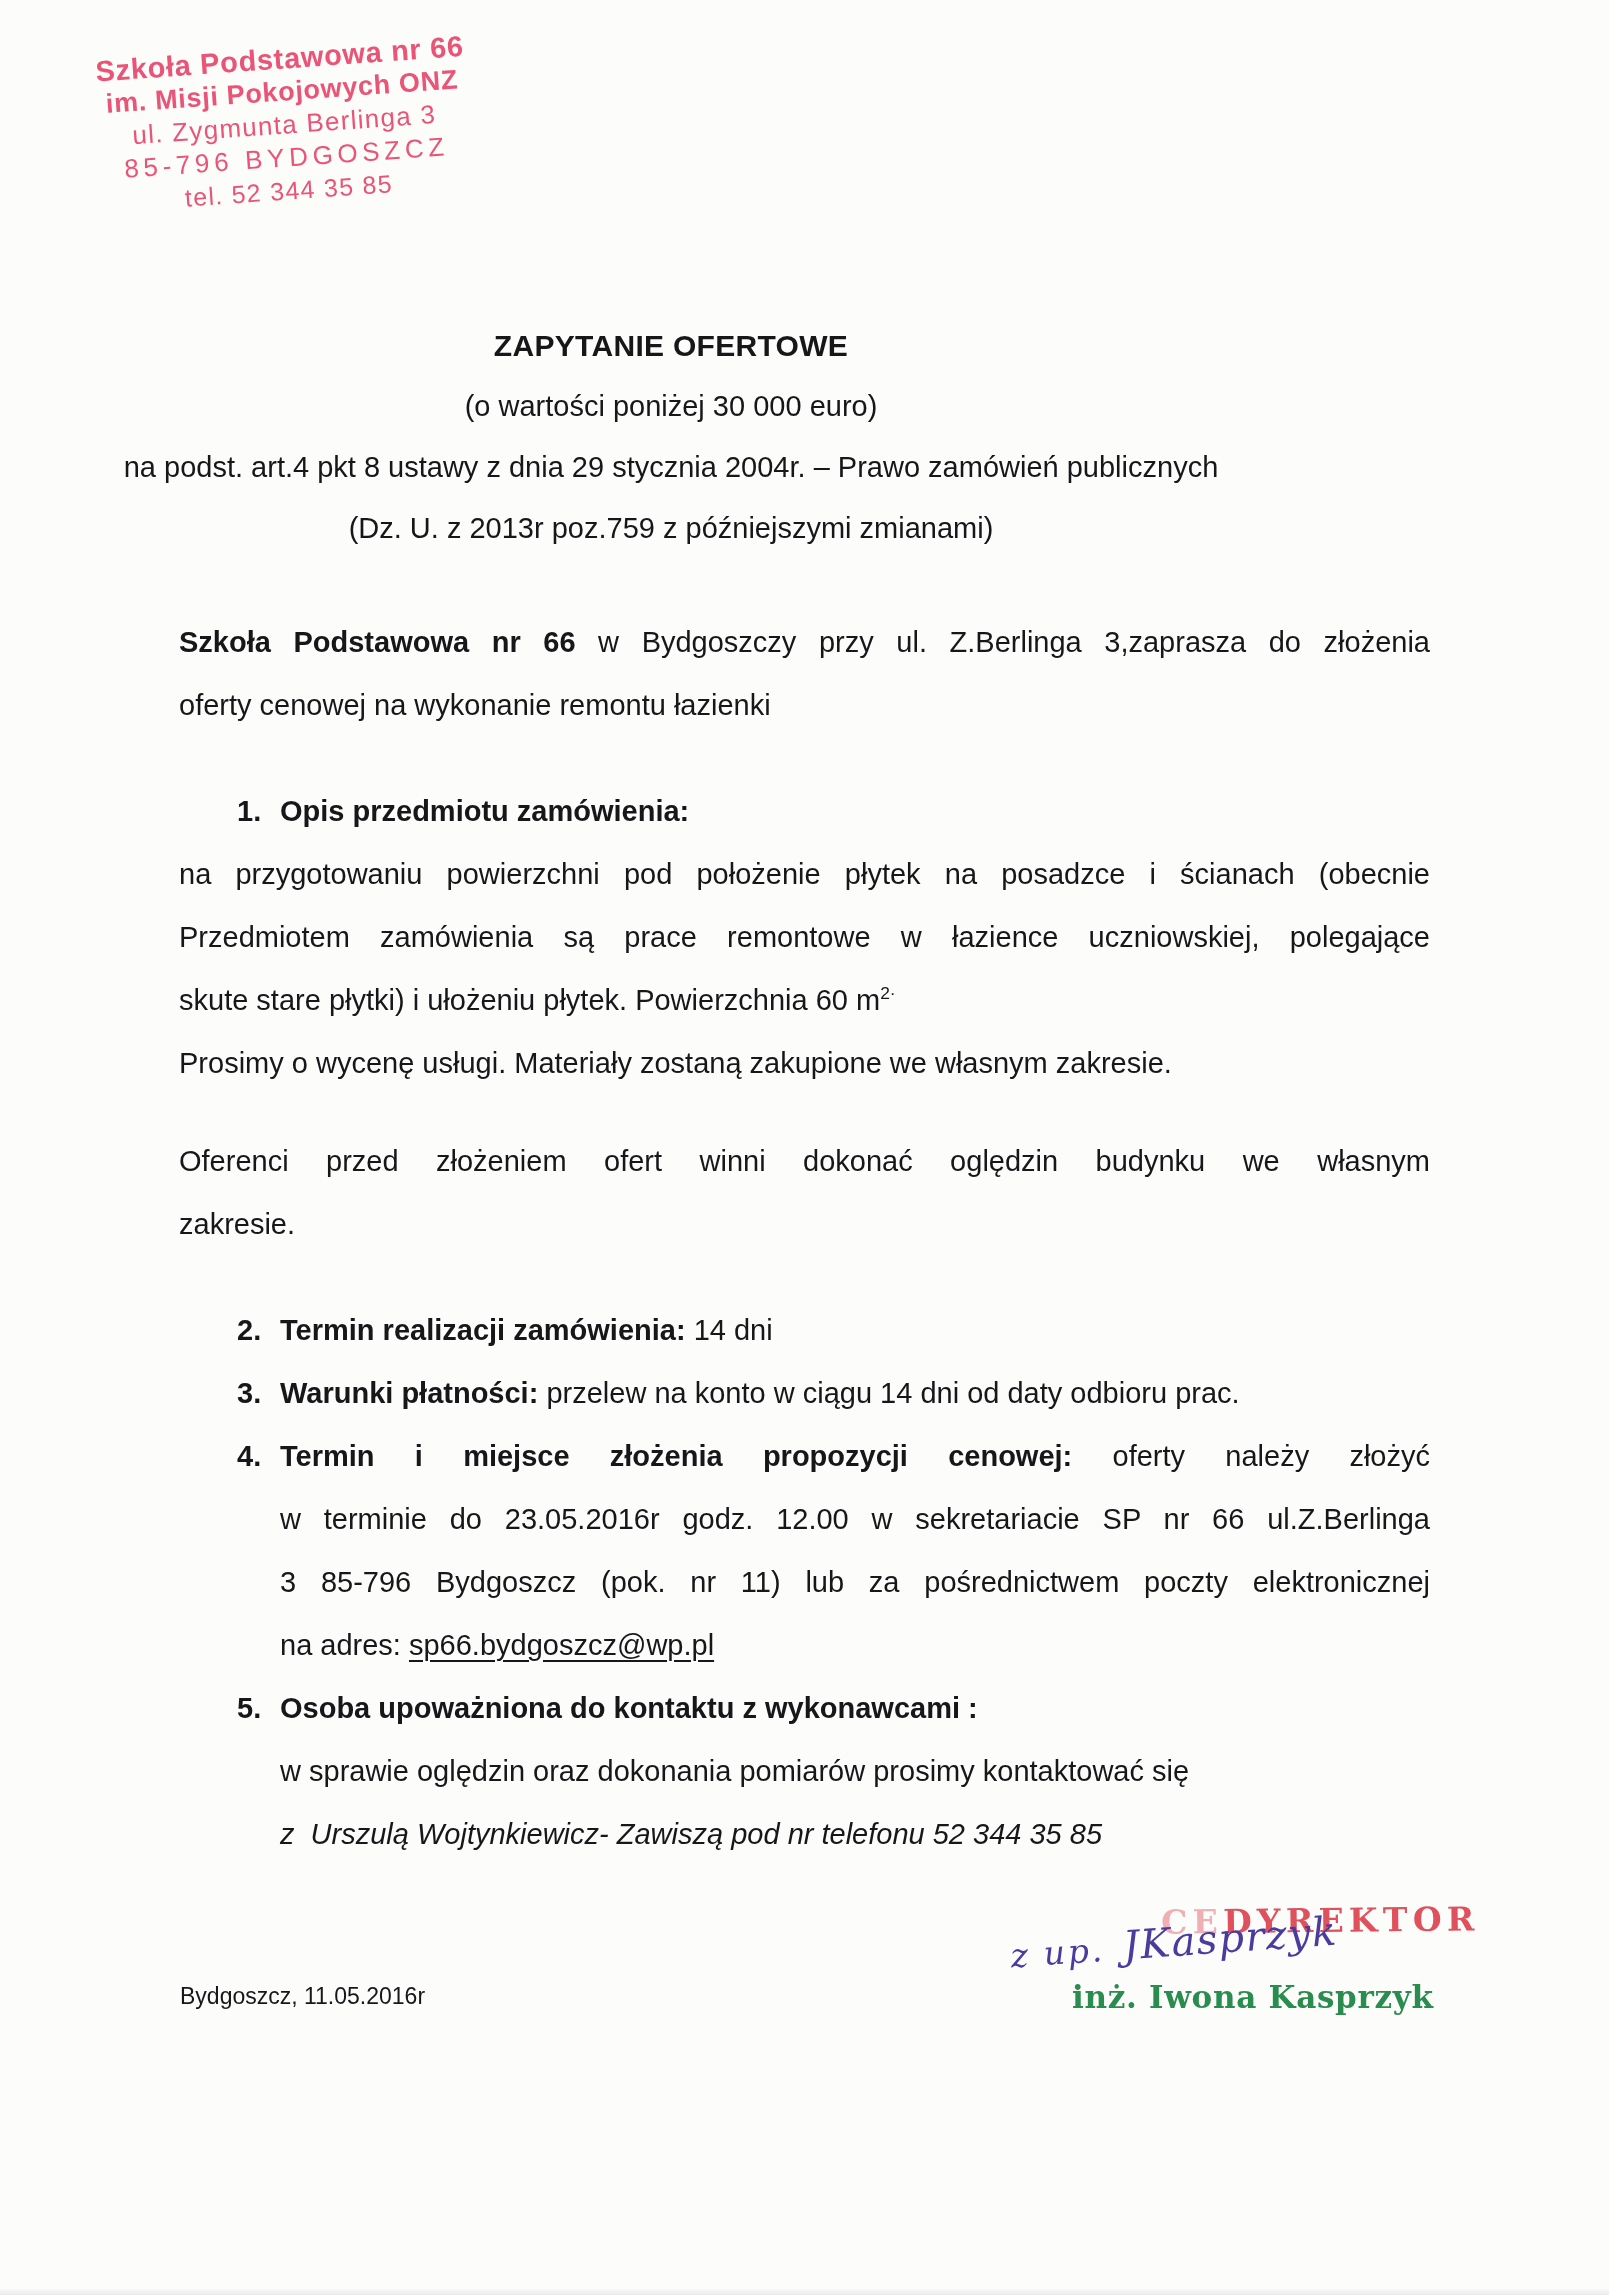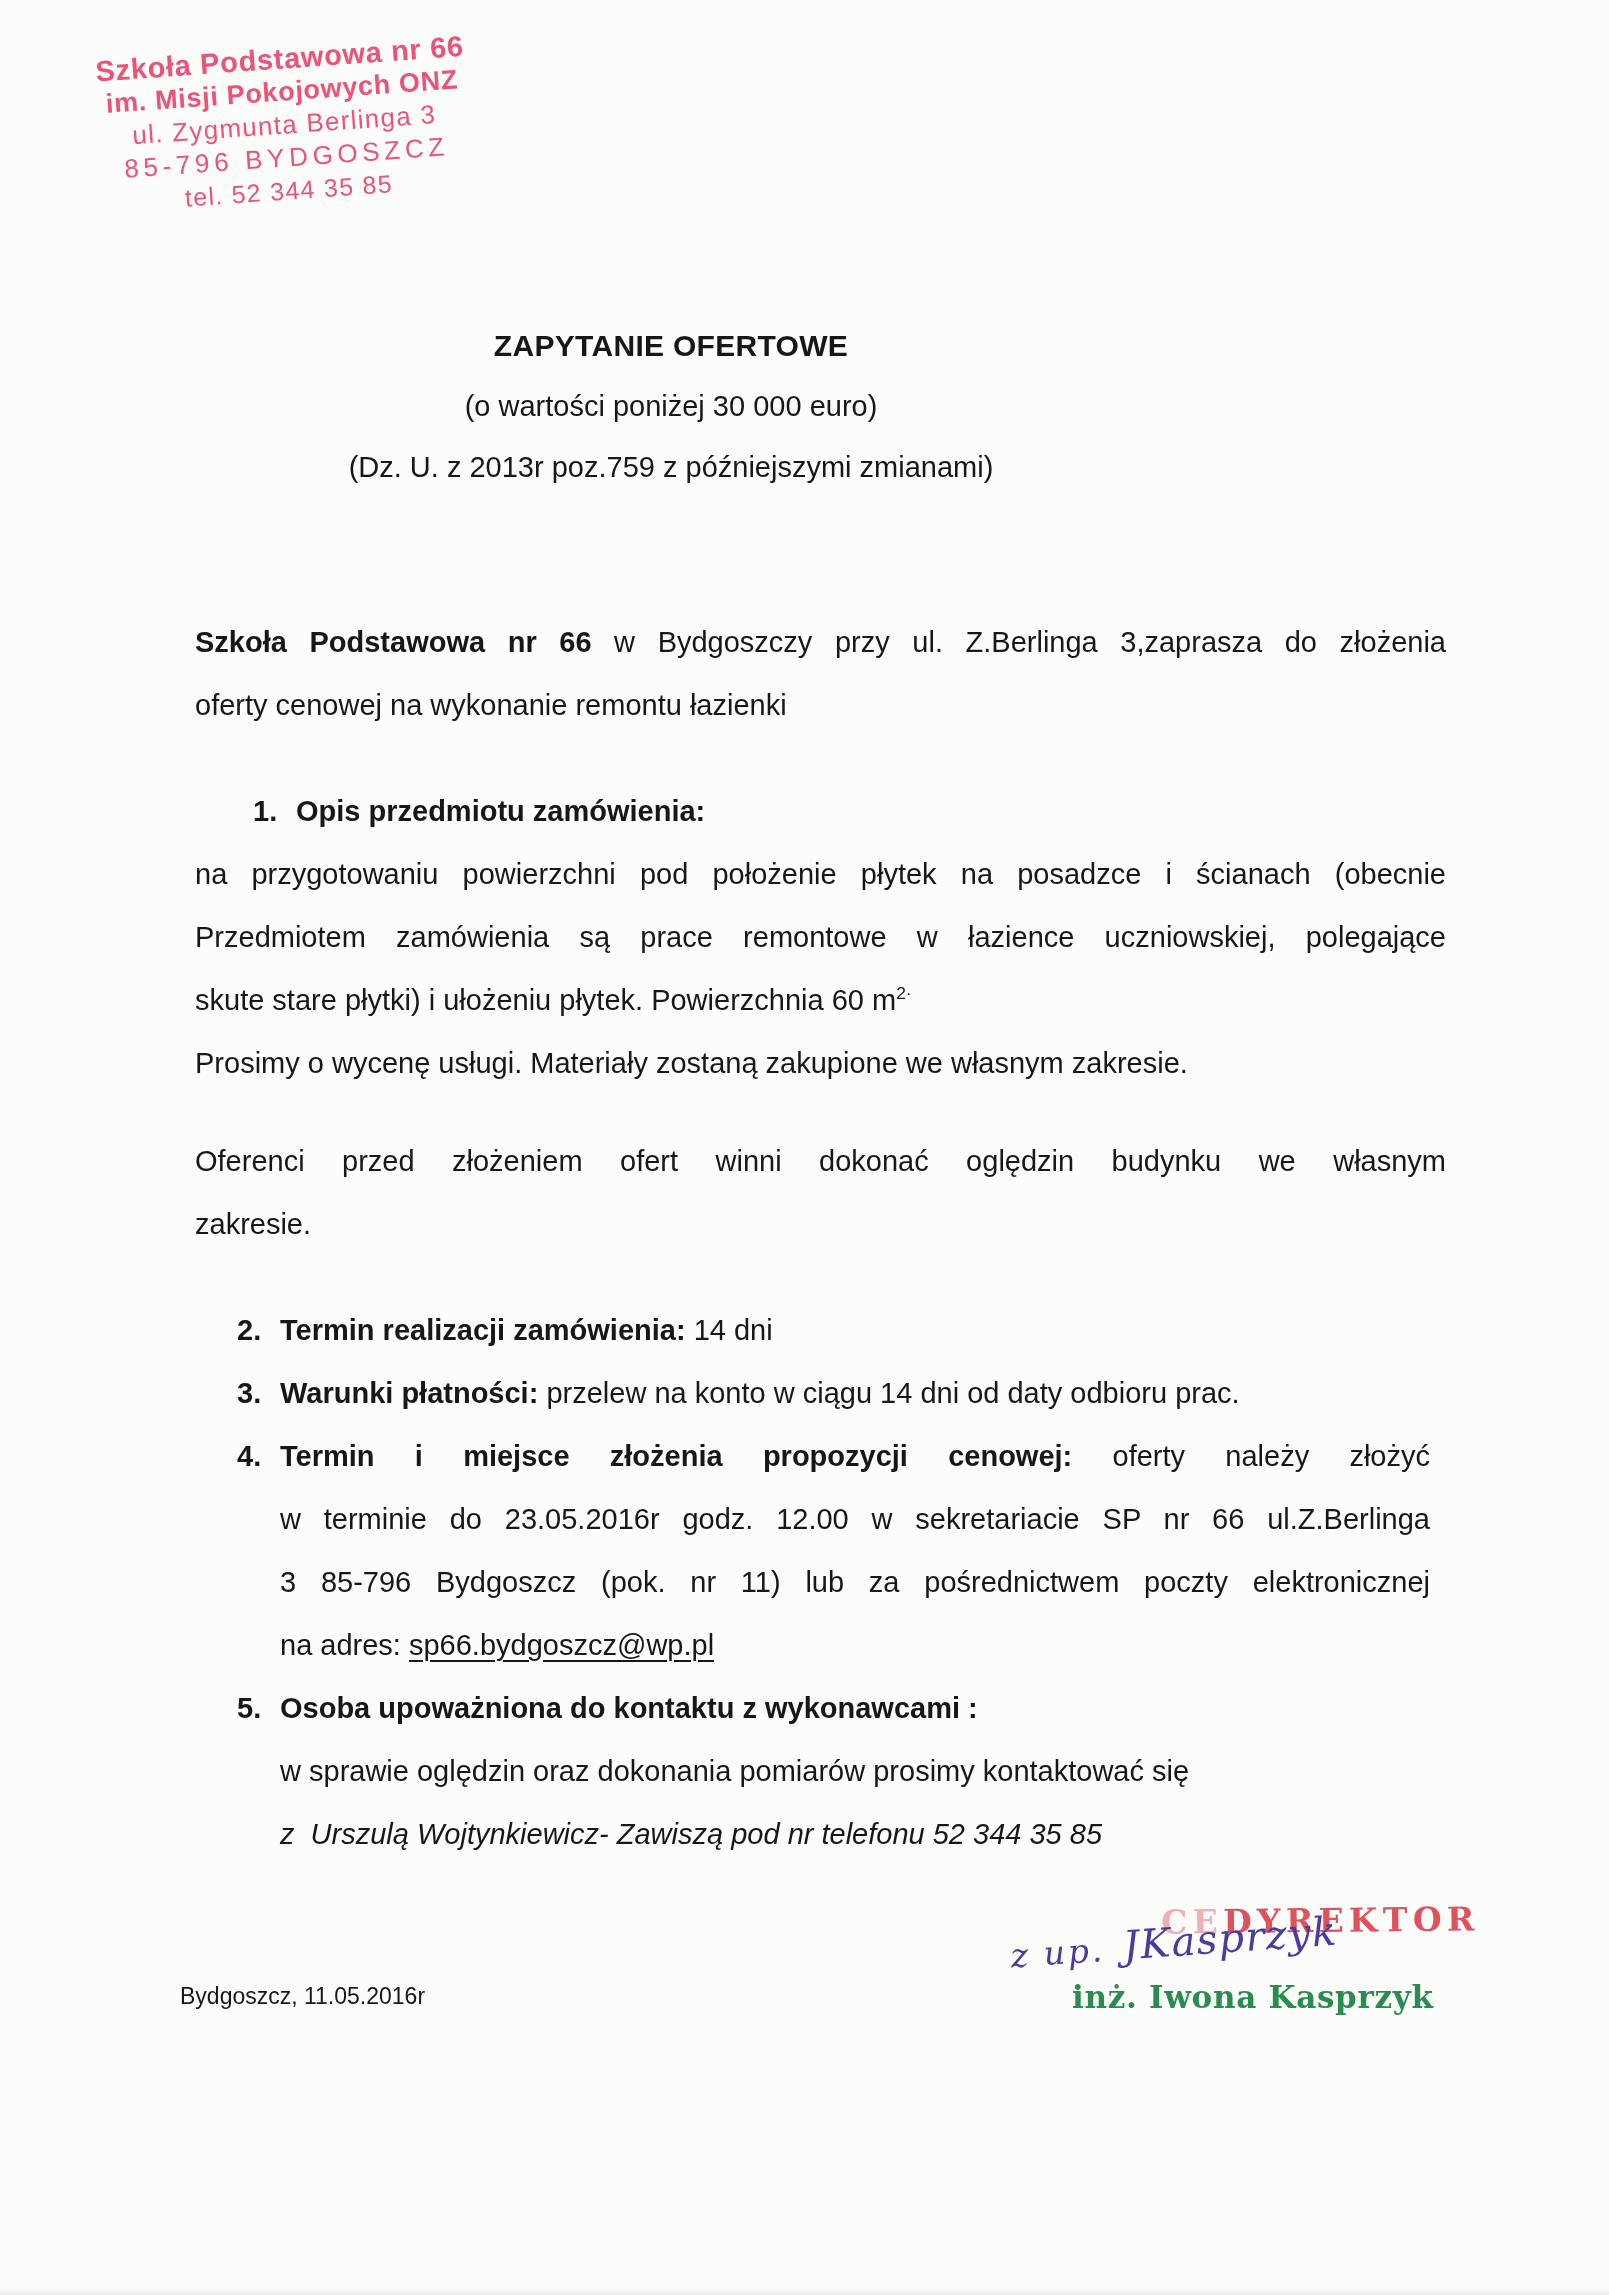--- a/index.html
+++ b/index.html
@@ -28,21 +28,21 @@
   .st2{font-weight:700;font-size:27px;letter-spacing:0.7px;}
   .st3{font-size:26px;letter-spacing:1.3px;}
   .st4{font-size:26px;letter-spacing:4.7px;}
   .st5{font-size:25px;letter-spacing:1.3px;}
 
   
   .title-block{position:absolute;left:0;top:315px;width:1342px;text-align:center;line-height:61px;}
   .doc-title{font-weight:700;font-size:30px;letter-spacing:0.3px;}
 
   
-  .block{position:absolute;left:195px;width:1251px;line-height:63px;}
+  .block{position:absolute;left:179px;width:1251px;line-height:63px;}
   .jline{text-align:justify;text-align-last:justify;}
   b{font-weight:700;}
   sup{font-size:17.4px;vertical-align:super;line-height:0;}
   .pre{white-space:pre-wrap;font-style:italic;}
 
   .intro{top:611px;}
   .sec1{top:780px;}
   .heading-row{padding-left:58px;}
   .heading-row .num{display:inline-block;width:43px;}
   .oferenci{top:1130px;}
@@ -84,20 +84,21 @@
     <div class="st1">Szkoła Podstawowa nr 66</div>
     <div class="st2">im. Misji Pokojowych ONZ</div>
     <div class="st3">ul. Zygmunta Berlinga 3</div>
     <div class="st4">85-796 BYDGOSZCZ</div>
     <div class="st5">tel. 52 344 35 85</div>
   </div>
 
   <div class="title-block">
     <div class="doc-title">ZAPYTANIE OFERTOWE</div>
     <div>(o wartości poniżej 30 000 euro)</div>
+    <div>na podst. art.4 pkt 8 ustawy z dnia 29 stycznia 2004r. – Prawo zamówień publicznych</div>
     <div>(Dz. U. z 2013r poz.759 z późniejszymi zmianami)</div>
   </div>
 
   <div class="block intro">
     <div class="jline"><b>Szkoła Podstawowa nr 66</b><span> w Bydgoszczy przy ul. Z.Berlinga 3,zaprasza do złożenia</span></div>
     <div>oferty cenowej na wykonanie remontu łazienki</div>
   </div>
 
   <div class="block sec1">
     <div class="heading-row">

